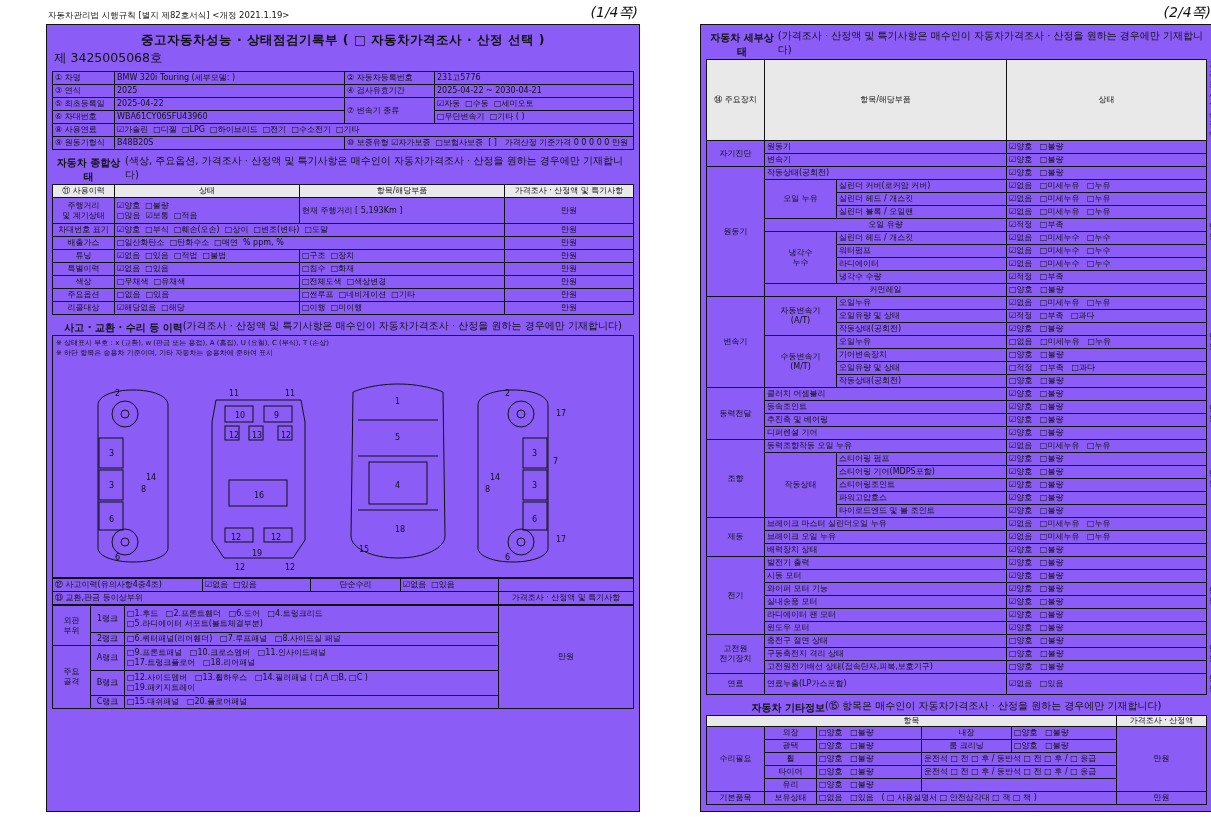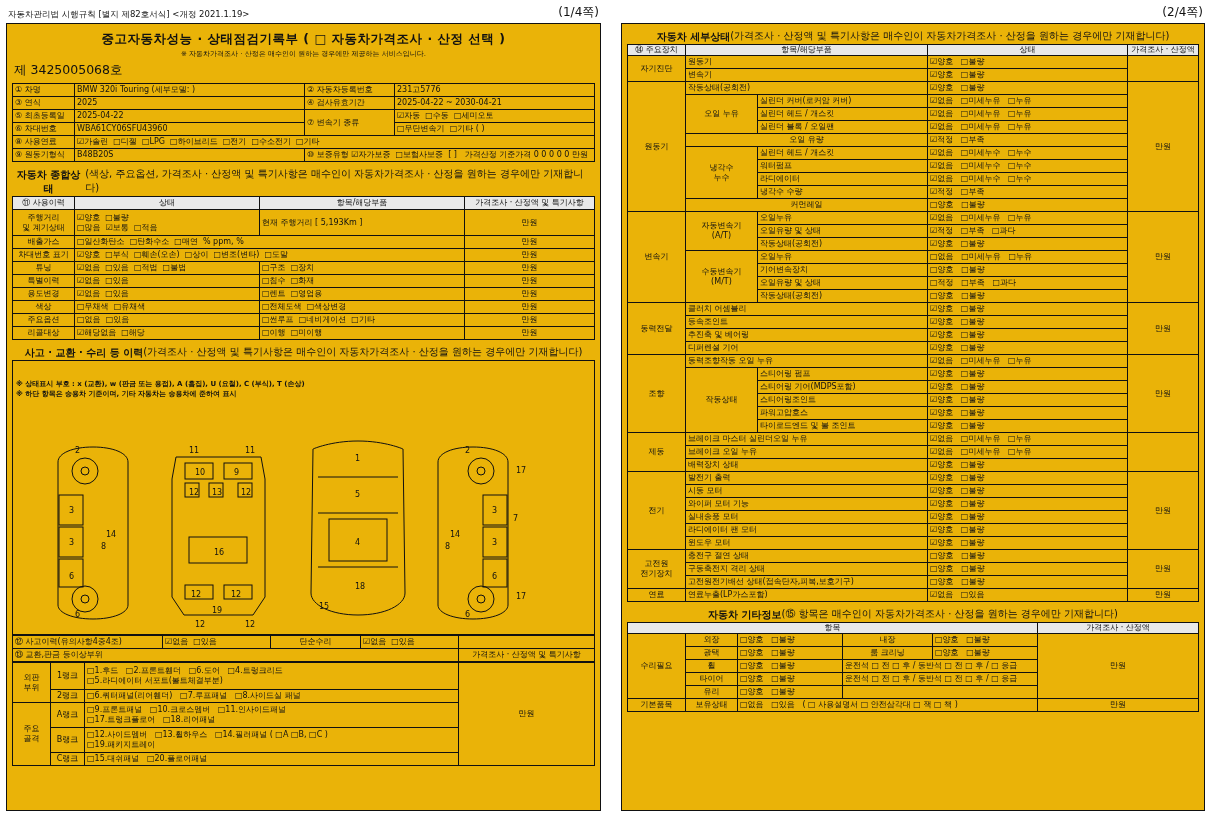--- a/index.html
+++ b/index.html
@@ -13,36 +13,36 @@
     color: #111;
   }
   .page {
     position: relative;
     width: 1211px;
     height: 817px;
     display: flex;
     gap: 8px;
     padding: 4px 6px;
   }
-  .col { position: relative; }
+  .col { position: relative; margin-left: 40px; }
   .col-left { width: 596px; }
   .col-right { width: 597px; padding-left: 12px; }
   .hdr {
     display: flex;
     justify-content: space-between;
     align-items: flex-end;
     font-size: 8.5px;
     padding: 0 2px 2px 2px;
   }
   .hdr .lawline { font-size: 8.5px; }
-  .hdr .pg { font-size: 12px; }
+  .hdr .pg { font-size: 14px; font-style: italic; }
   .sheet {
     border: 1.6px solid #111;
     padding: 4px 5px 5px 5px;
-    background: #eab308;
+    background: #8b5cf6;
   }
   .sheet-left { height: 788px; }
   .sheet-right { height: 788px; }
 
   .title-main {
     text-align: center;
     font-size: 12.5px;
     font-weight: bold;
     letter-spacing: .5px;
     margin: 3px 0 1px 0;
@@ -62,61 +62,60 @@
     font-weight: bold;
     font-size: 10px;
     margin: 2px 0 0 0;
   }
   .sect-note {
     font-size: 10px;
     font-weight: normal;
   }
   .band {
     display: flex;
-    align-items: center;
+    align-items: flex-start;
     justify-content: center;
   }
   table { border-collapse: collapse; width: 100%; table-layout: fixed; }
   td, th {
     border: 1px solid #111;
     padding: 1px 2px;
     font-size: 8px;
     vertical-align: middle;
     line-height: 1.25;
     font-weight: normal;
   }
   .c { text-align: center; }
   .l { text-align: left; }
   .shade { background: #e9e9e9; }
   .diagram-box {
     border: 1px solid #111;
     border-top: none;
     height: 218px;
     position: relative;
   }
-  .legend { font-size: 7px; padding: 18px 3px; line-height: 1.45; font-weight: bold; }
+  .legend { font-size: 7px; padding: 2px 3px; line-height: 1.45; }
   svg { display: block; }
   .row-h { height: 13px; }
   .tight td { padding: 0 2px; }
 </style>
 </head>
 <body>
 
 <div class="page">
 
   <div class="col col-left">
     <div class="hdr">
       <span class="lawline">자동차관리법 시행규칙 [별지 제82호서식] &lt;개정 2021.1.19&gt;</span>
       <span class="pg">(1/4쪽)</span>
     </div>
 
     <div class="sheet sheet-left">
 
       <div class="title-main">중고자동차성능 · 상태점검기록부 (  □ 자동차가격조사 · 산정 선택  )</div>
-      <div class="title-sub">※ 자동차가격조사 · 산정은 매수인이 원하는 경우에만 제공하는 서비스입니다.</div>
       <div class="docnum">제 3425005068호</div>
 
 
       <table class="tight">
         <colgroup>
           <col style="width:62px">
             <col style="width:230px">
             <col style="width:90px">
             <col>
         </colgroup>
@@ -212,42 +211,42 @@
               <div><span>☑</span><span>양호</span>
               &nbsp;<span>□</span><span>불량</span></div>
               <div><span>□</span><span>많음</span>
               &nbsp;<span>☑</span><span>보통</span>
               &nbsp;<span>□</span><span>적음</span></div>
             </td>
             <td class="l">현재 주행거리 [ 5,193Km ]</td>
             <td class="c">만원</td>
           </tr>
           <tr class="row-h">
+            <td class="c">차대번호 표기</td>
+            <td class="l" colspan="2">
+              <span>☑</span><span>양호</span>
+              &nbsp;<span>□</span><span>부식</span>
+              &nbsp;<span>□</span><span>훼손(오손)</span>
+              &nbsp;<span>□</span><span>상이</span>
+              &nbsp;<span>□</span><span>변조(변타)</span>
+              &nbsp;<span>□</span><span>도말</span>
+            </td>
+            <td class="c">만원</td>
+          </tr>
+          <tr class="row-h">
             <td class="c">배출가스</td>
             <td class="l" colspan="2">
               <span>□</span><span>일산화탄소</span>
               &nbsp;<span>□</span><span>탄화수소</span>
               &nbsp;<span>□</span><span>매연</span>
               &nbsp;<span>%           ppm,           %</span>
             </td>
             <td class="c">만원</td>
           </tr>
           <tr class="row-h">
-            <td class="c">차대번호 표기</td>
-            <td class="l" colspan="2">
-              <span>☑</span><span>양호</span>
-              &nbsp;<span>□</span><span>부식</span>
-              &nbsp;<span>□</span><span>훼손(오손)</span>
-              &nbsp;<span>□</span><span>상이</span>
-              &nbsp;<span>□</span><span>변조(변타)</span>
-              &nbsp;<span>□</span><span>도말</span>
-            </td>
-            <td class="c">만원</td>
-          </tr>
-          <tr class="row-h">
             <td class="c">튜닝</td>
             <td class="l">
               <span>☑</span><span>없음</span>
               &nbsp;<span>□</span><span>있음</span>
               &nbsp;<span>□</span><span>적법</span>
               &nbsp;<span>□</span><span>불법</span>
             </td>
             <td class="l">
               <span>□</span><span>구조</span>
               &nbsp;<span>□</span><span>장치</span>
@@ -256,32 +255,20 @@
           </tr>
           <tr class="row-h">
             <td class="c">특별이력</td>
             <td class="l">
               <span>☑</span><span>없음</span>
               &nbsp;<span>□</span><span>있음</span>
             </td>
             <td class="l">
               <span>□</span><span>침수</span>
               &nbsp;<span>□</span><span>화재</span>
-            </td>
-            <td class="c">만원</td>
-          </tr>
-          <tr class="row-h">
-            <td class="c">용도변경</td>
-            <td class="l">
-              <span>☑</span><span>없음</span>
-              &nbsp;<span>□</span><span>있음</span>
-            </td>
-            <td class="l">
-              <span>□</span><span>렌트</span>
-              &nbsp;<span>□</span><span>영업용</span>
             </td>
             <td class="c">만원</td>
           </tr>
           <tr class="row-h">
             <td class="c">색상</td>
             <td class="l">
               <span>□</span><span>무채색</span>
               &nbsp;<span>□</span><span>유채색</span>
             </td>
             <td class="l">

